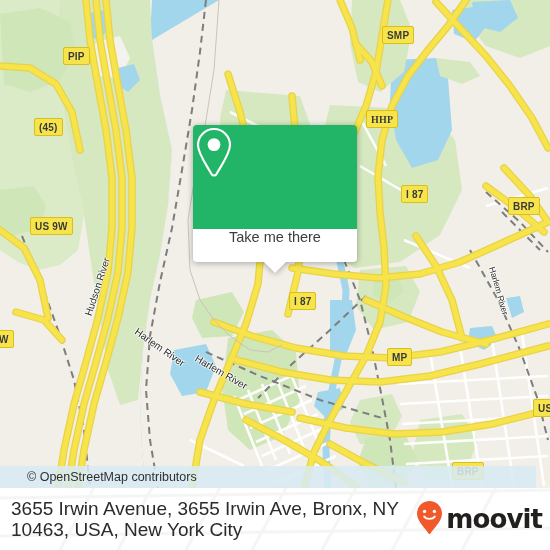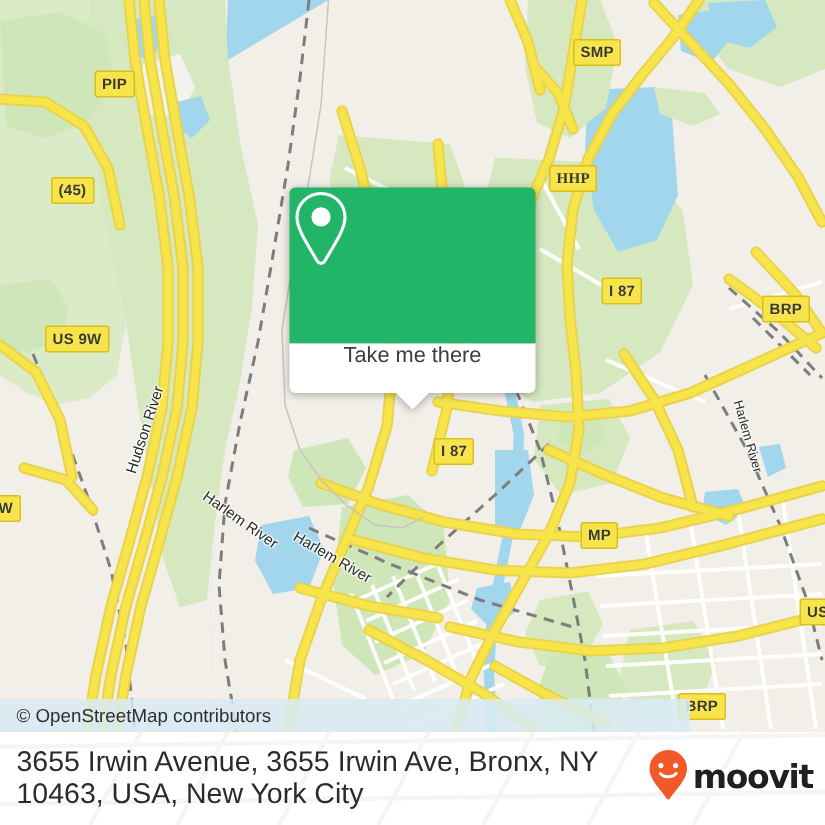--- a/index.html
+++ b/index.html
@@ -92,26 +92,26 @@
     border-left: 11px solid transparent;
     border-right: 11px solid transparent;
     border-top: 11px solid #ffffff;
   }
 
   
   #attribution {
     position: absolute;
     left: 0;
     top: 466px;
-    width: 460px;
+    width: 536px;
     height: 22px;
     background: rgba(216,235,243,0.88);
     display: flex;
     align-items: center;
-    padding-left: 11px;
+    padding-left: 27px;
     color: #2f2f2f;
     font-size: 12.5px;
     font-family: "Liberation Sans", sans-serif;
   }
 
   
   #footer {
     position: absolute;
     left: 0; top: 488px;
     width: 550px; height: 62px;
@@ -141,21 +141,21 @@
     padding-right: 4px;
   }
   #logo {
     flex: 0 0 auto;
     display: flex;
     align-items: center;
     gap: 3px;
   }
   #logo-text {
     color: #22201f;
-    font-size: 22px;
+    font-size: 26px;
     font-weight: bold;
     letter-spacing: -0.9px;
     font-family: "DejaVu Sans", sans-serif;
     line-height: 30px;
   }
 </style>
 </head>
 <body>
 
 <div id="page">

